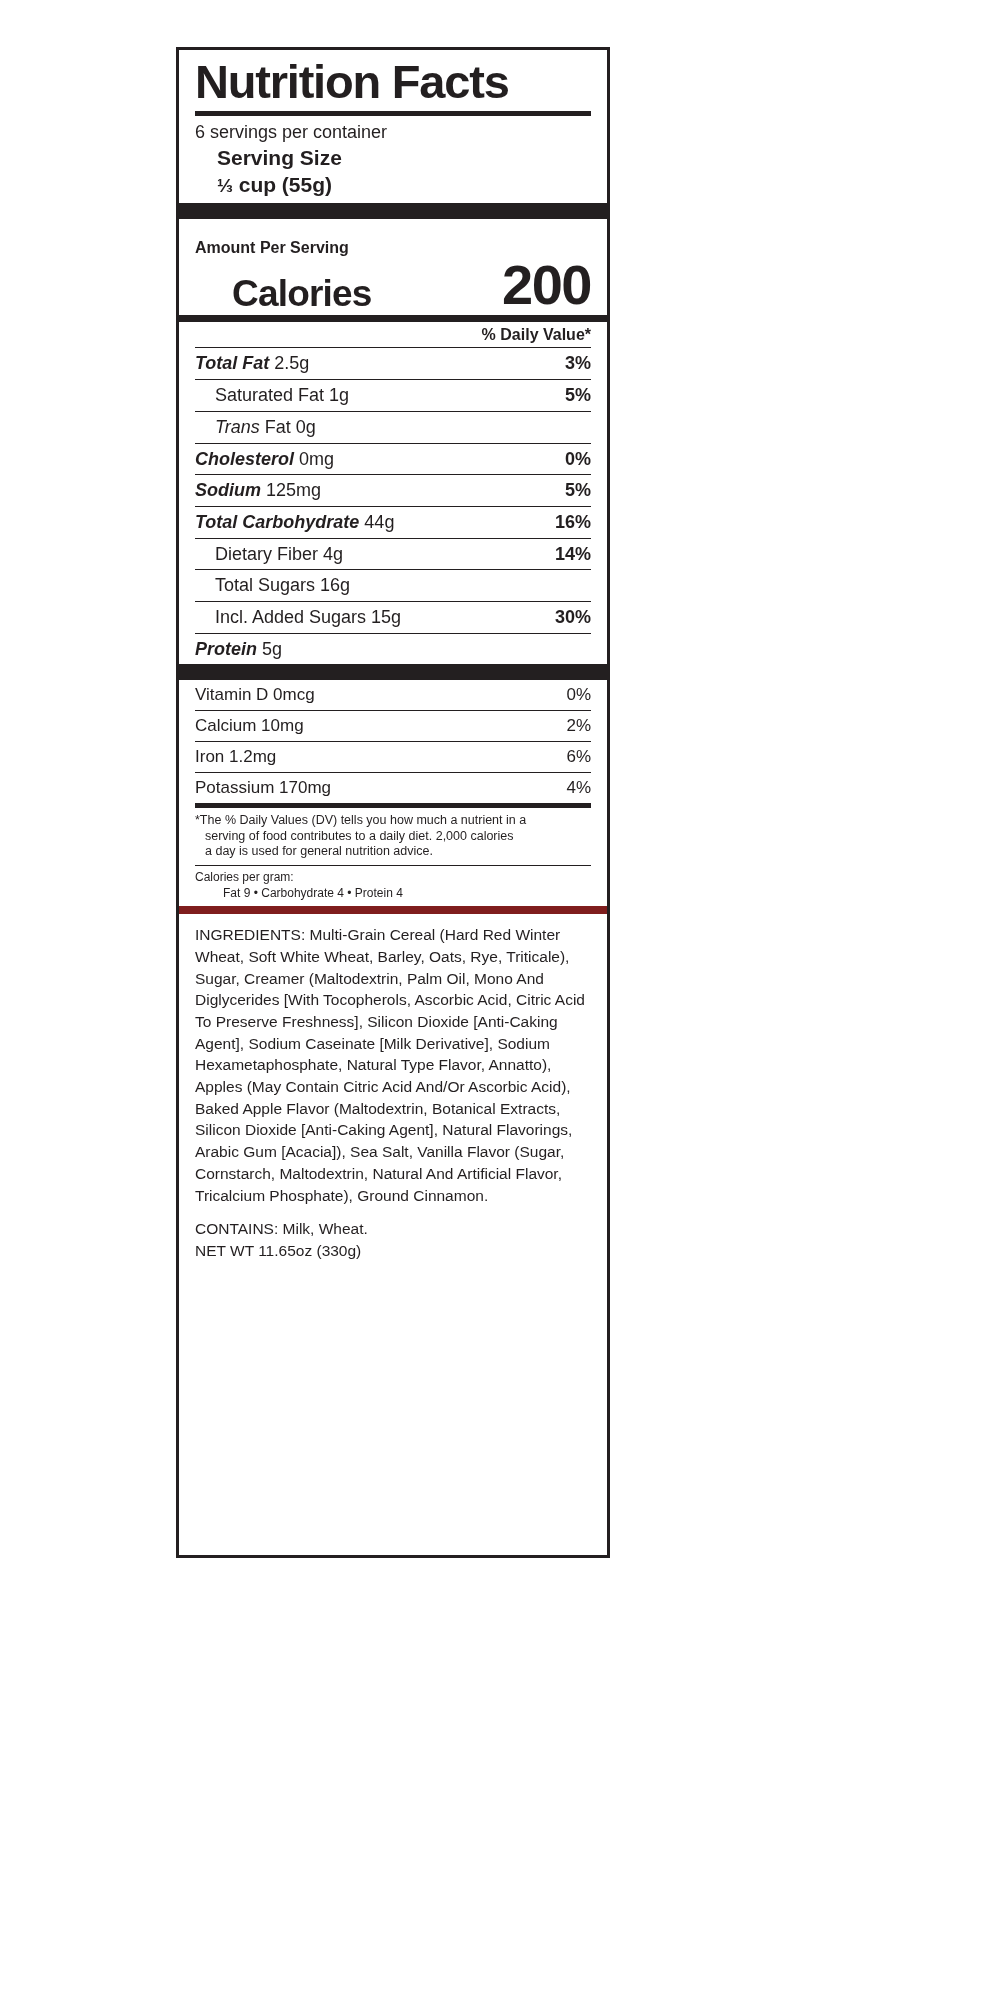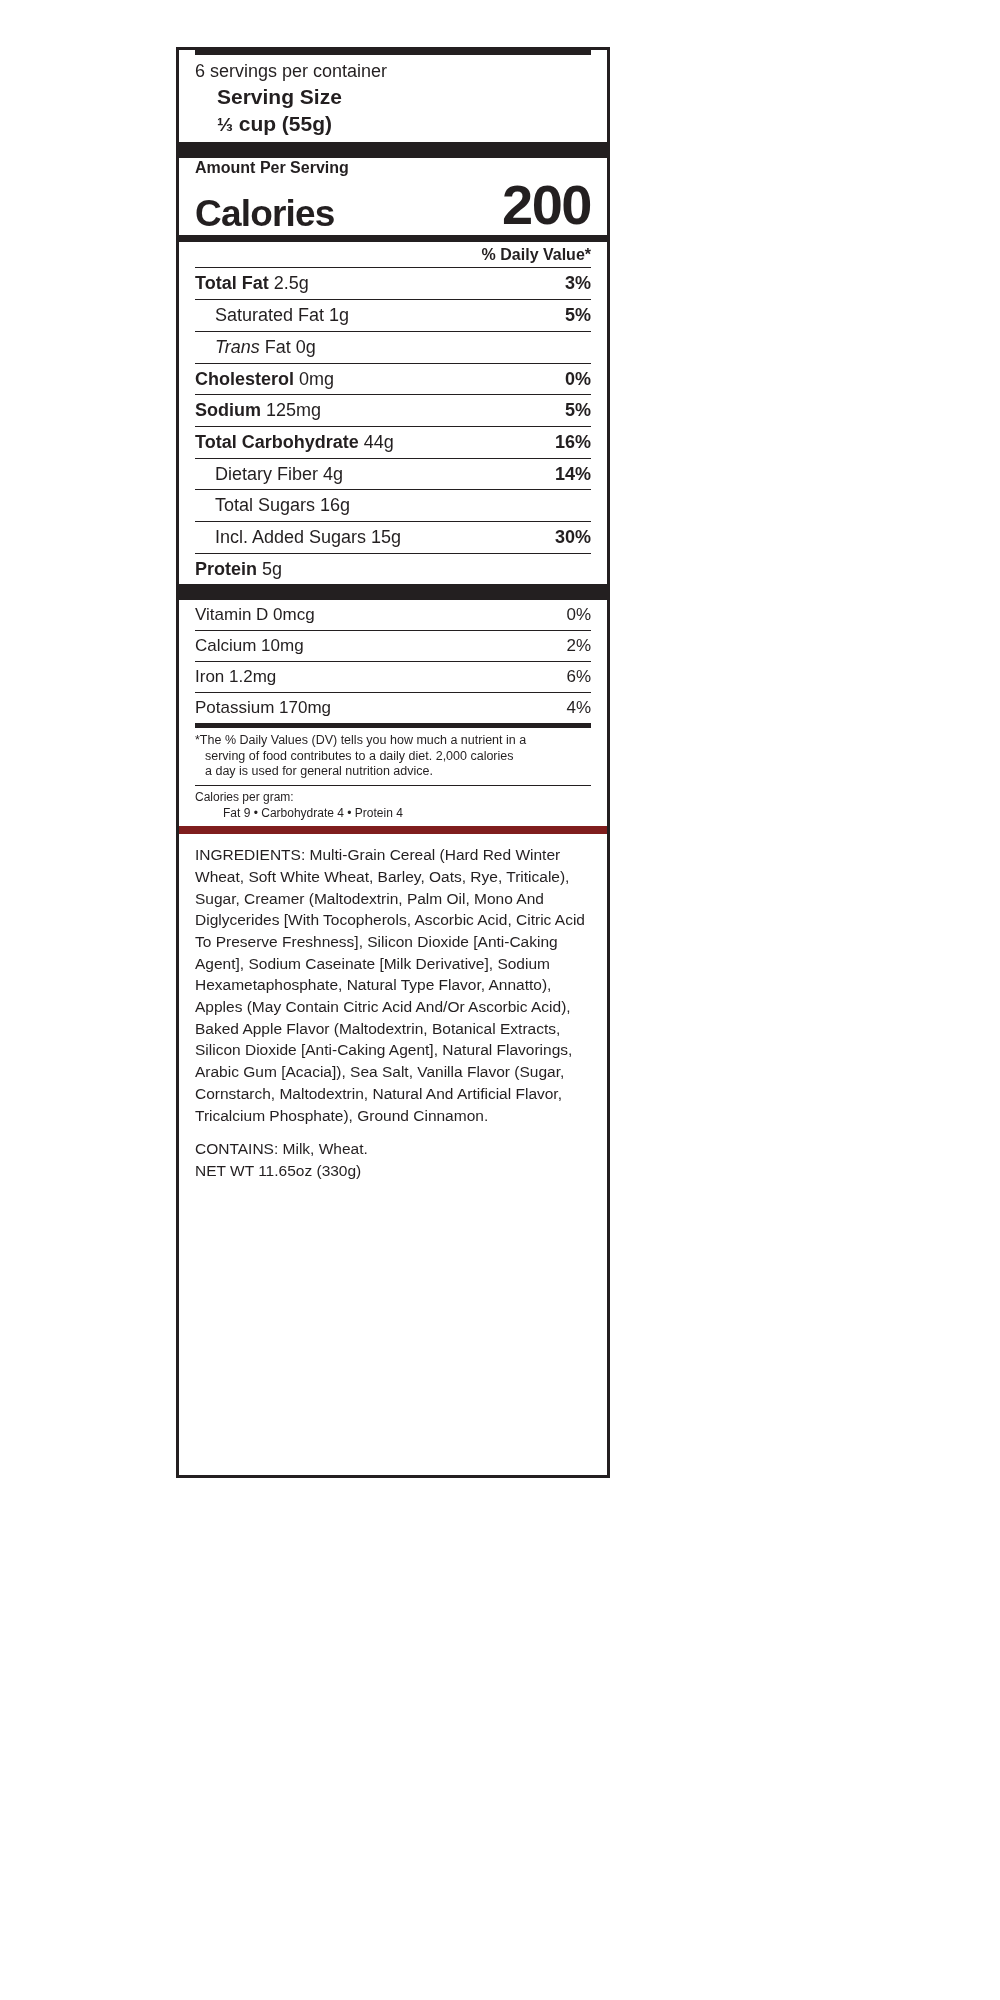--- a/index.html
+++ b/index.html
@@ -53,27 +53,28 @@
   }
   .serving-size .sz-val {
     font-weight: bold;
     margin-left: 22px;
   }
   .frac { font-size: 19px; }
 
   .amount {
     font-size: 16px;
     font-weight: bold;
-    padding-top: 1px;
+    padding-top: 20px;
   }
   .cal-row {
     display: flex;
     align-items: flex-end;
     justify-content: space-between;
     padding-bottom: 2px;
+    margin-left: 37px;
   }
   .cal-label {
     font-size: 37px;
     font-weight: bold;
     letter-spacing: -0.8px;
     line-height: 1.05;
   }
   .cal-value {
     font-size: 56px;
     font-weight: bold;
@@ -91,21 +92,21 @@
   .row {
     display: flex;
     justify-content: space-between;
     align-items: baseline;
     font-size: 18px;
     padding: 5px 0 5px 0;
     line-height: 1.15;
   }
   .row .left { white-space: normal; }
   .row .right { font-weight: bold; white-space: nowrap; padding-left: 8px; }
-  .b { font-weight: bold; }
+  .b { font-weight: bold; font-style: italic; }
   .indent1 { padding-left: 20px; }
   .indent2 { padding-left: 20px; }
   .ital { font-style: italic; }
 
   .vit-row {
     display: flex;
     justify-content: space-between;
     align-items: baseline;
     font-size: 17px;
     padding: 5px 0 5px 0;
@@ -136,20 +137,21 @@
   .ingredients p { margin: 0 0 12px 0; }
   .ingredients p.tight { margin-bottom: 0; }
   .spacer-box { height: 265px; }
 </style>
 </head>
 <body>
 
 <div id="label">
 
   <div class="pad">
+    <div class="title">Nutrition Facts</div>
     <div class="rule-med"></div>
     <div class="servings">6 servings per container</div>
     <div class="serving-size">
       <span>Serving Size</span>
       <span class="sz-val"><span class="frac">⅓</span> <span>cup (55g)</span></span>
     </div>
   </div>
 
   <div class="rule-thick"></div>
 

